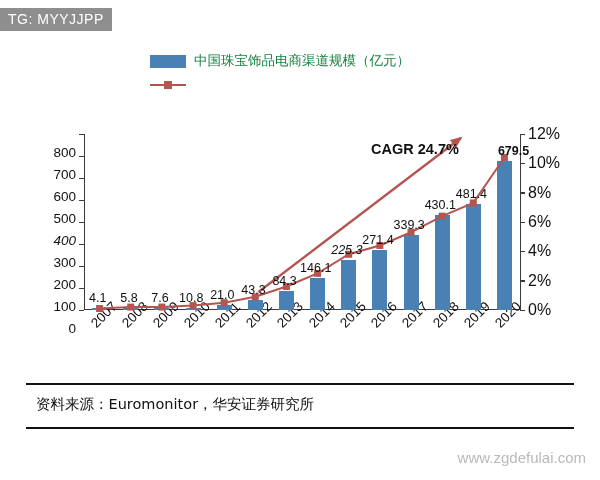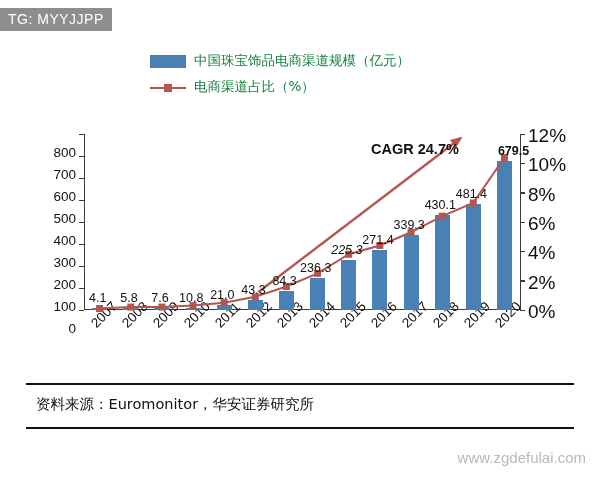--- a/index.html
+++ b/index.html
@@ -52,21 +52,21 @@
   #plot-right-axis{
     position:absolute;left:520px;top:134px;width:0;height:176px;
     border-left:1.5px solid #3b3b3b;
   }
   .ylabel-left{
     position:absolute;width:46px;text-align:right;
     font-size:13.5px;color:#111;margin-top:20px;
   }
   .ylabel-right{
     position:absolute;width:46px;text-align:left;
-    font-size:19px;color:#111;
+    font-size:16px;color:#111;
   }
   
   .bar{
     position:absolute;bottom:0;background:#4a81b4;
   }
   
   .vlabel{
     position:absolute;font-size:12.5px;color:#111;white-space:nowrap;
     font-family:"Liberation Sans", sans-serif;
   }
@@ -111,39 +111,38 @@
 <div id="legend">
   <div class="legend-row">
     <span class="legend-bar"></span>
     <span class="legend-label">中国珠宝饰品电商渠道规模（亿元）</span>
   </div>
   <div class="legend-row">
     <span class="legend-line">
       <span class="ln"></span>
         <span class="sq"></span>
     </span>
-    <span class="legend-label">电商渠道占比（%）</span>
   </div>
 </div>
 
 <div id="plot"></div>
 <div id="plot-right-axis"></div>
 
 <div id="cagr">CAGR 24.7%</div>
 
 <div id="axis-layer" style="position:absolute;left:0;top:0;width:600px;height:480px;">
     <div class="ylabel-left" style="left: 30px; top: 301px;">0</div>
     <div style="position: absolute; background: rgb(59, 59, 59); height: 1.5px; width: 5px; left: 79px; top: 309.5px;"></div>
     <div class="ylabel-left" style="left: 30px; top: 279px; text-align: right;">100</div>
     <div style="position: absolute; background: rgb(59, 59, 59); height: 1.5px; width: 5px; left: 79px; top: 287.5px;"></div>
     <div class="ylabel-left" style="left: 30px; top: 257px;">200</div>
     <div style="position: absolute; background: rgb(59, 59, 59); height: 1.5px; width: 5px; left: 79px; top: 265.5px;"></div>
     <div class="ylabel-left" style="left: 30px; top: 235px;">300</div>
     <div style="position: absolute; background: rgb(59, 59, 59); height: 1.5px; width: 5px; left: 79px; top: 243.5px;"></div>
-    <div class="ylabel-left" style="left: 30px; top: 213px;">400</div>
+    <div class="ylabel-left" style="left: 30px; top: 213px; font-style: italic;">400</div>
     <div style="position: absolute; background: rgb(59, 59, 59); height: 1.5px; width: 5px; left: 79px; top: 221.5px;"></div>
     <div class="ylabel-left" style="left: 30px; top: 191px;">500</div>
     <div style="position: absolute; background: rgb(59, 59, 59); height: 1.5px; width: 5px; left: 79px; top: 199.5px;"></div>
     <div class="ylabel-left" style="left: 30px; top: 169px;">600</div>
     <div style="position: absolute; background: rgb(59, 59, 59); height: 1.5px; width: 5px; left: 79px; top: 177.5px;"></div>
     <div class="ylabel-left" style="left: 30px; top: 147px;">700</div>
     <div style="position: absolute; background: rgb(59, 59, 59); height: 1.5px; width: 5px; left: 79px; top: 155.5px;"></div>
     <div class="ylabel-left" style="left: 30px; top: 125px;">800</div>
     <div style="position: absolute; background: rgb(59, 59, 59); height: 1.5px; width: 5px; left: 79px; top: 133.5px;"></div>
     <div class="ylabel-right" style="left: 528px; top: 301px;">0%</div>
@@ -211,21 +210,21 @@
     <polygon points="462.4203111874474,136.7890646012221 449.84253413724673,140.07532759669962 455.89721113113626,148.03402639107955" fill="#b4564f"></polygon>
   </svg>
 <div id="labels-layer" style="position:absolute;left:0;top:0;width:600px;height:480px;">
     <div class="vlabel" style="left: 89.0714px; top: 291px;">4.1</div>
     <div class="vlabel" style="left: 120.214px; top: 291px;">5.8</div>
     <div class="vlabel" style="left: 151.357px; top: 291px;">7.6</div>
     <div class="vlabel" style="left: 179px; top: 290.624px;">10.8</div>
     <div class="vlabel" style="left: 210.143px; top: 288.38px;">21.0</div>
     <div class="vlabel" style="left: 241.286px; top: 283.474px;">43.3</div>
     <div class="vlabel" style="left: 272.429px; top: 274.454px;">84.3</div>
-    <div class="vlabel" style="left: 300.071px; top: 260.858px;">236.3</div>
+    <div class="vlabel" style="left: 300.071px; top: 260.858px;">146.1</div>
     <div class="vlabel" style="left: 331.214px; top: 243.434px; font-style: italic;">225.3</div>
     <div class="vlabel" style="left: 362.357px; top: 233.292px;">271.4</div>
     <div class="vlabel" style="left: 393.5px; top: 218.354px;">339.3</div>
     <div class="vlabel" style="left: 424.643px; top: 198.378px;">430.1</div>
     <div class="vlabel" style="left: 455.786px; top: 187px;">481.4</div>
     <div class="vlabel big" style="left: 497.929px; top: 143.51px;">679.5</div>
   </div>
 
 <div id="footer">
   <div id="footer-text">资料来源：Euromonitor，华安证券研究所</div>

